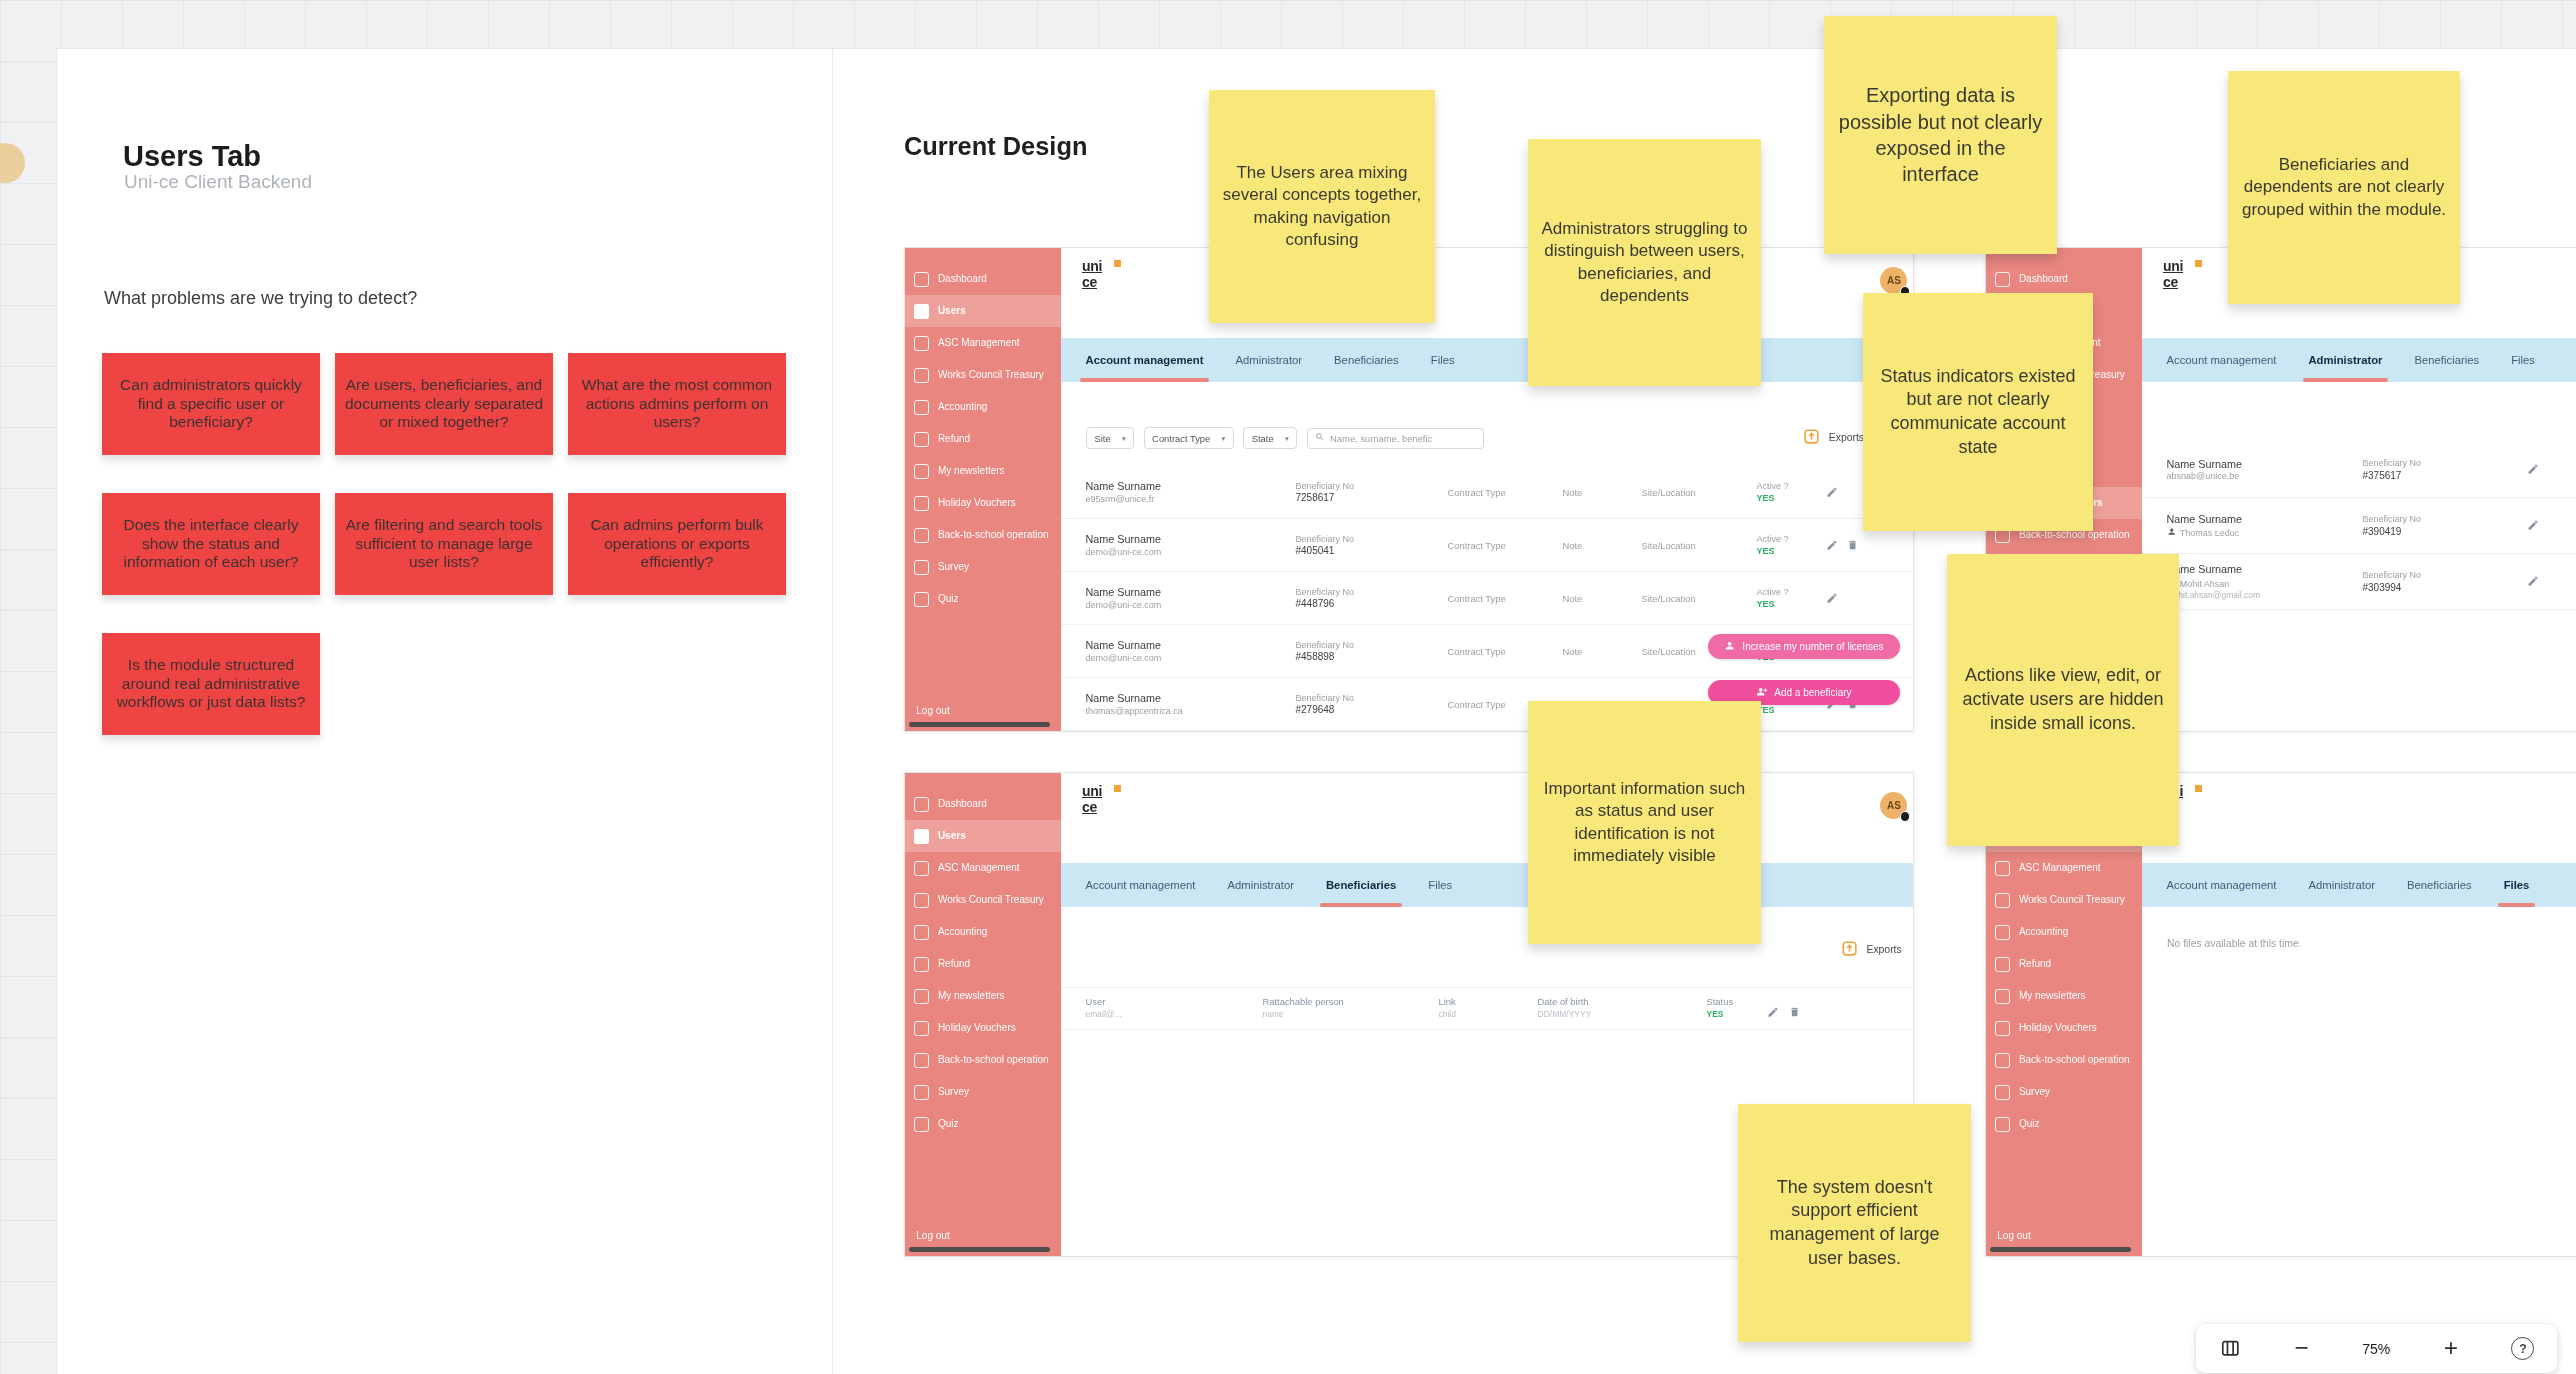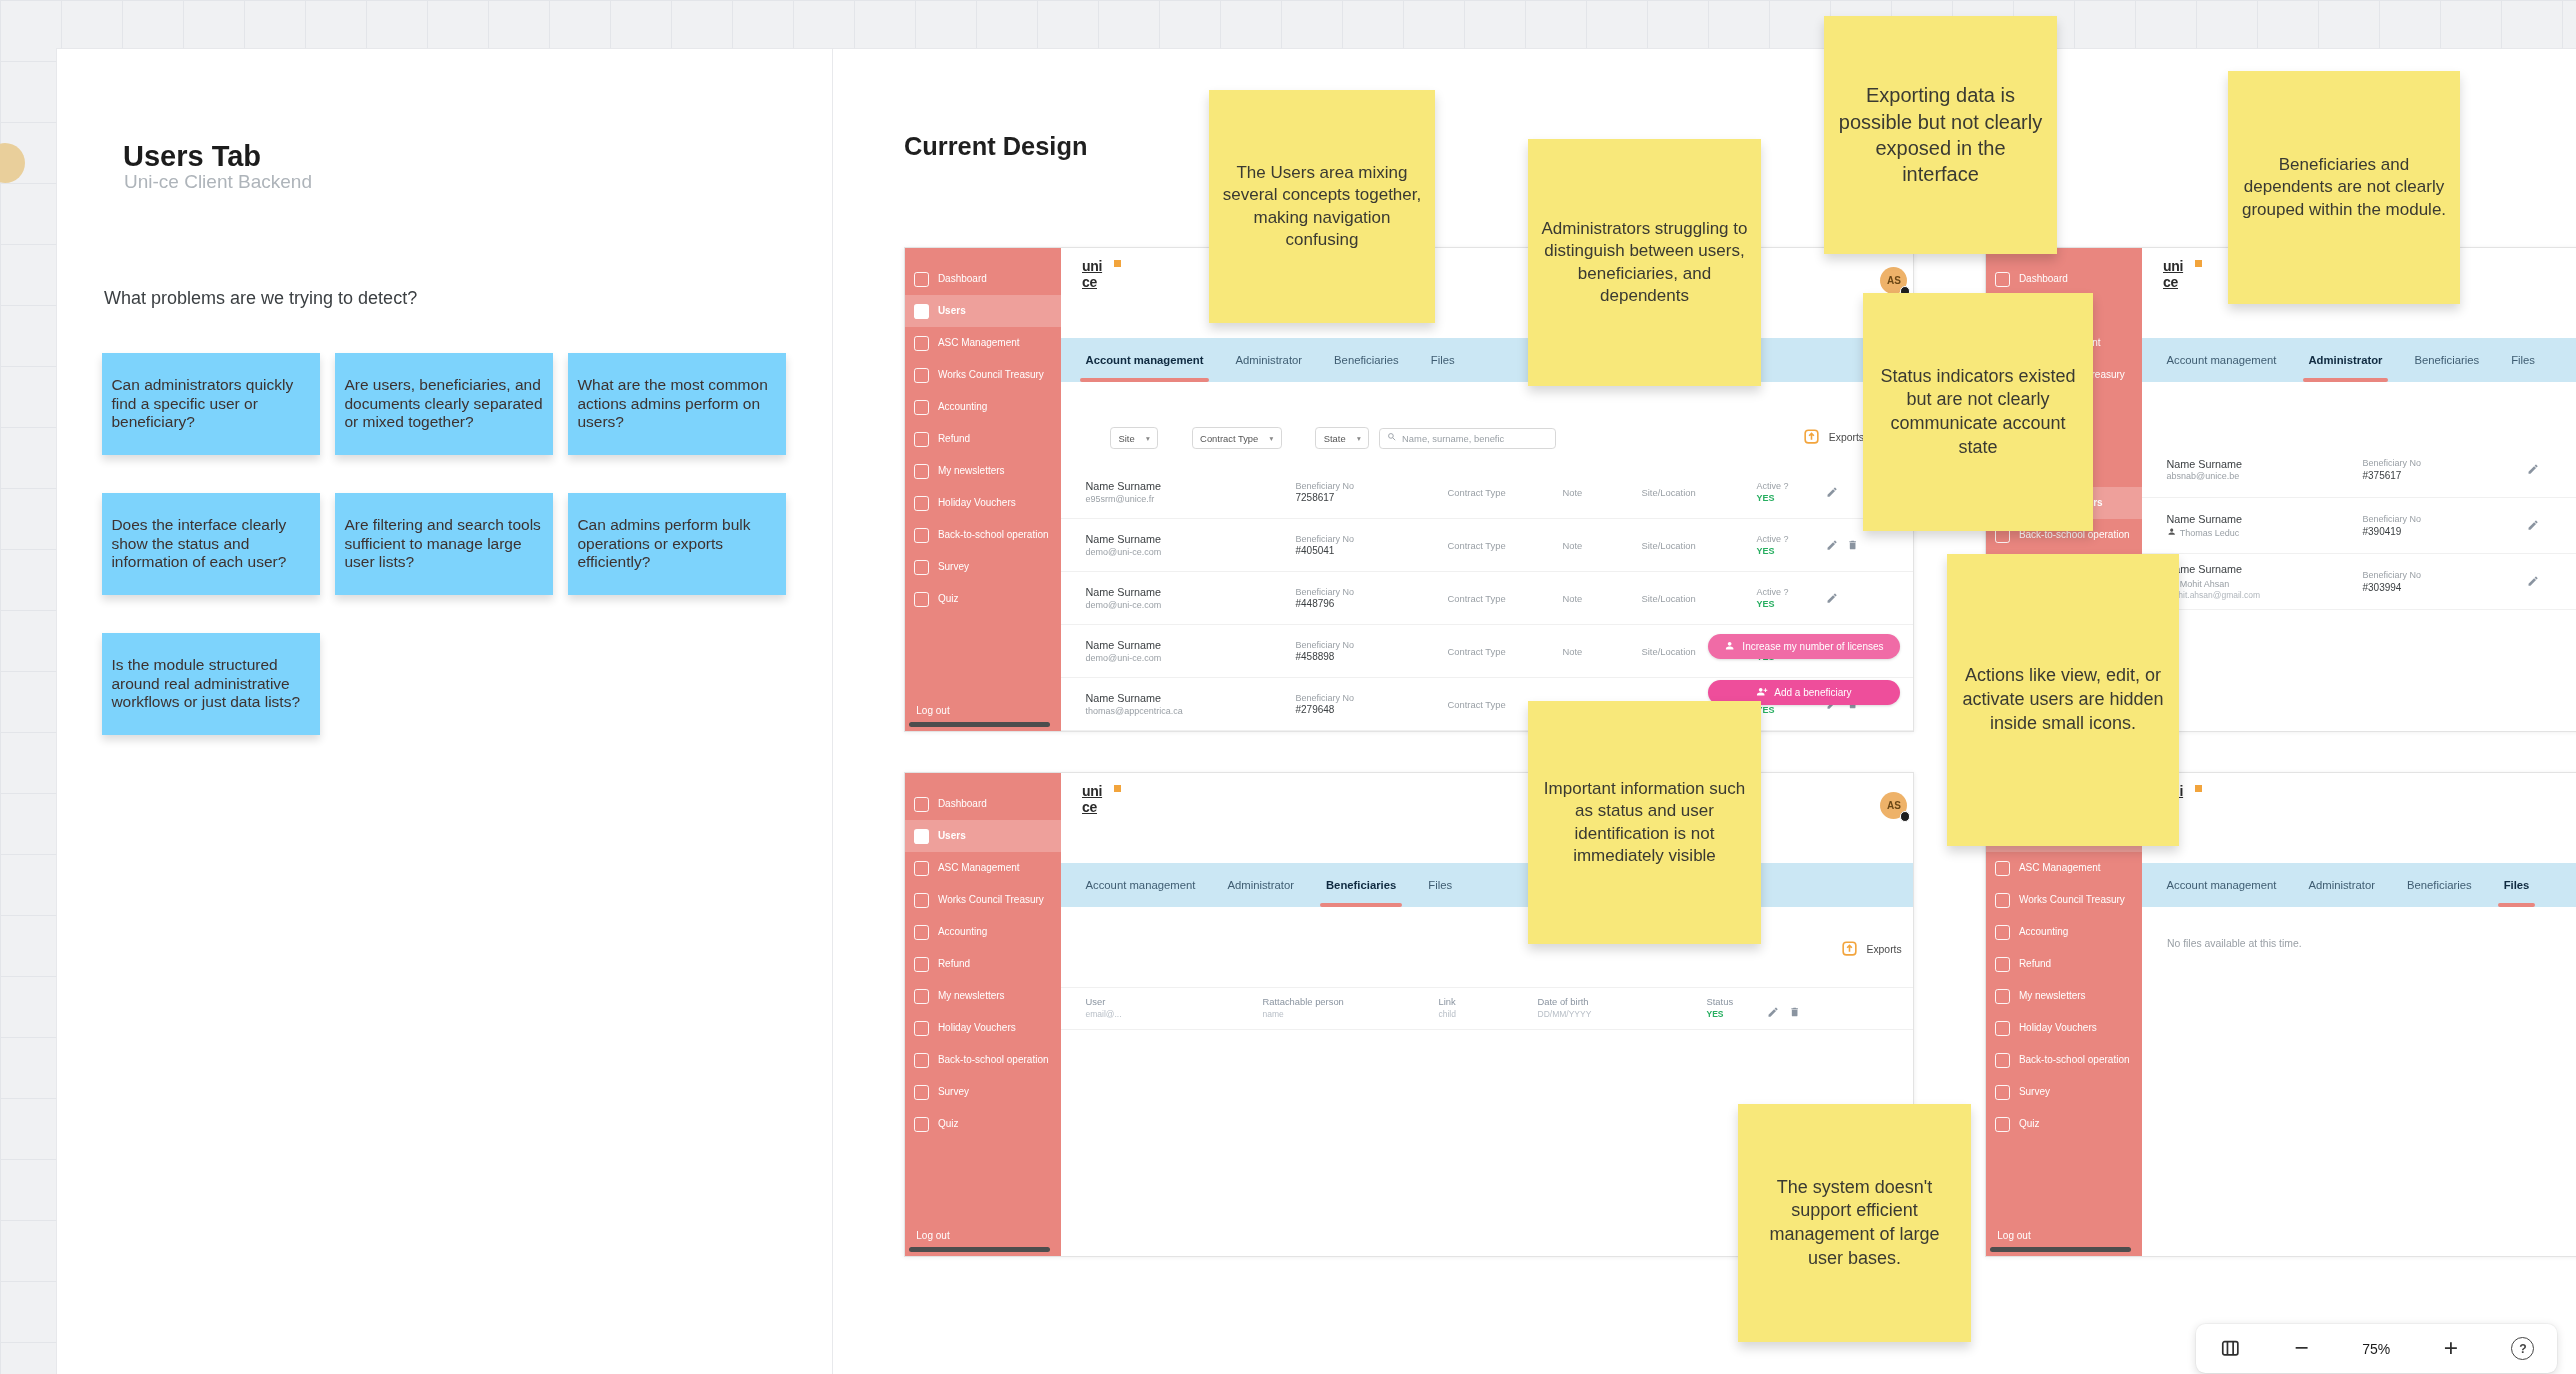--- a/index.html
+++ b/index.html
@@ -17,22 +17,22 @@
   .frame-right{left:833px;top:49px;width:1743px;height:1326px;}
   .decor-circle{position:absolute;left:-15px;top:143px;width:40px;height:40px;border-radius:50%;
     background:#e9cf9b;z-index:1;}
 
   
   .users-title{position:absolute;left:123px;top:121px;font-size:29px;font-weight:700;color:#1c1c1c;z-index:2;}
   .users-subtitle{position:absolute;left:124px;top:171px;font-size:19px;color:#aeb4ba;z-index:2;}
   .question{position:absolute;left:104px;top:288px;font-size:18px;color:#3c4043;z-index:2;}
   .rnotes{position:absolute;left:102px;top:353px;display:grid;grid-template-columns:repeat(3,218px);
     column-gap:15px;row-gap:38px;z-index:2;}
-  .rnote{width:218px;height:102px;background:#7dd3fc;box-shadow:0 4.7px 8.5px rgba(0,0,0,.14);
-    display:flex;align-items:center;justify-content:center;text-align:left;
+  .rnote{width:218px;height:102px;background:#ef4444;box-shadow:0 4.7px 8.5px rgba(0,0,0,.14);
+    display:flex;align-items:center;justify-content:center;text-align:center;
     padding:7.5px 9.4px;box-sizing:border-box;font-size:15.5px;line-height:1.22;color:#3d3230;}
 
   
   .cd-title{position:absolute;left:904px;top:132px;font-size:25.4px;font-weight:700;color:#1f1f1f;z-index:2;}
 
   
   .ynote{position:absolute;background:#F8E87A;box-shadow:0 5.6px 10.4px rgba(0,0,0,.16);
     display:flex;align-items:center;justify-content:center;text-align:center;
     padding:13px;box-sizing:border-box;font-size:17px;line-height:1.32;color:#3a3a32;z-index:5;}
   .ynotes > .ynote:nth-child(1){left:1209px;top:90px;width:226px;height:233px;}
@@ -76,21 +76,21 @@
 
   .tabbar{position:absolute;left:156px;right:0;top:90px;height:44px;background:#CBE7F4;
     display:flex;align-items:stretch;gap:32px;padding-left:24.5px;}
   .tab{display:flex;align-items:center;font-size:11.3px;color:#3f5d72;position:relative;white-space:nowrap;}
   .tab.active{color:#0f2a40;font-weight:700;}
   .tab.active::after{content:'';position:absolute;left:-5.6px;right:-5.6px;bottom:0;height:3.8px;
     background:#E9867F;border-radius:1.9px;}
 
   .filterbar{position:absolute;left:181px;top:179px;display:flex;gap:9.4px;align-items:center;}
   .select{border:0.9px solid #d8d8d8;border-radius:3.8px;font-size:9.4px;color:#555;
-    padding:4.7px 7.5px;display:flex;gap:11.3px;align-items:center;background:#fff;margin-left:24px;}
+    padding:4.7px 7.5px;display:flex;gap:11.3px;align-items:center;background:#fff;}
   .select .caret{font-size:7.5px;color:#888;}
   .searchbox{border:0.9px solid #d8d8d8;border-radius:3.8px;font-size:9.4px;color:#9aa0a6;
     padding:3.8px 7.5px;width:160px;display:flex;gap:5.6px;align-items:center;background:#fff;}
 
   .exports{position:absolute;display:flex;align-items:center;gap:7.5px;font-size:10.4px;color:#4a4a4a;}
   #shot1 .exports{right:49px;top:179px;}
   #shot2 .exports{right:11.3px;top:166px;}
 
   .acct-rows{position:absolute;left:156px;right:0;top:218px;}
   .acct-row{display:flex;align-items:center;height:53px;border-bottom:0.9px solid #f0f0f0;

